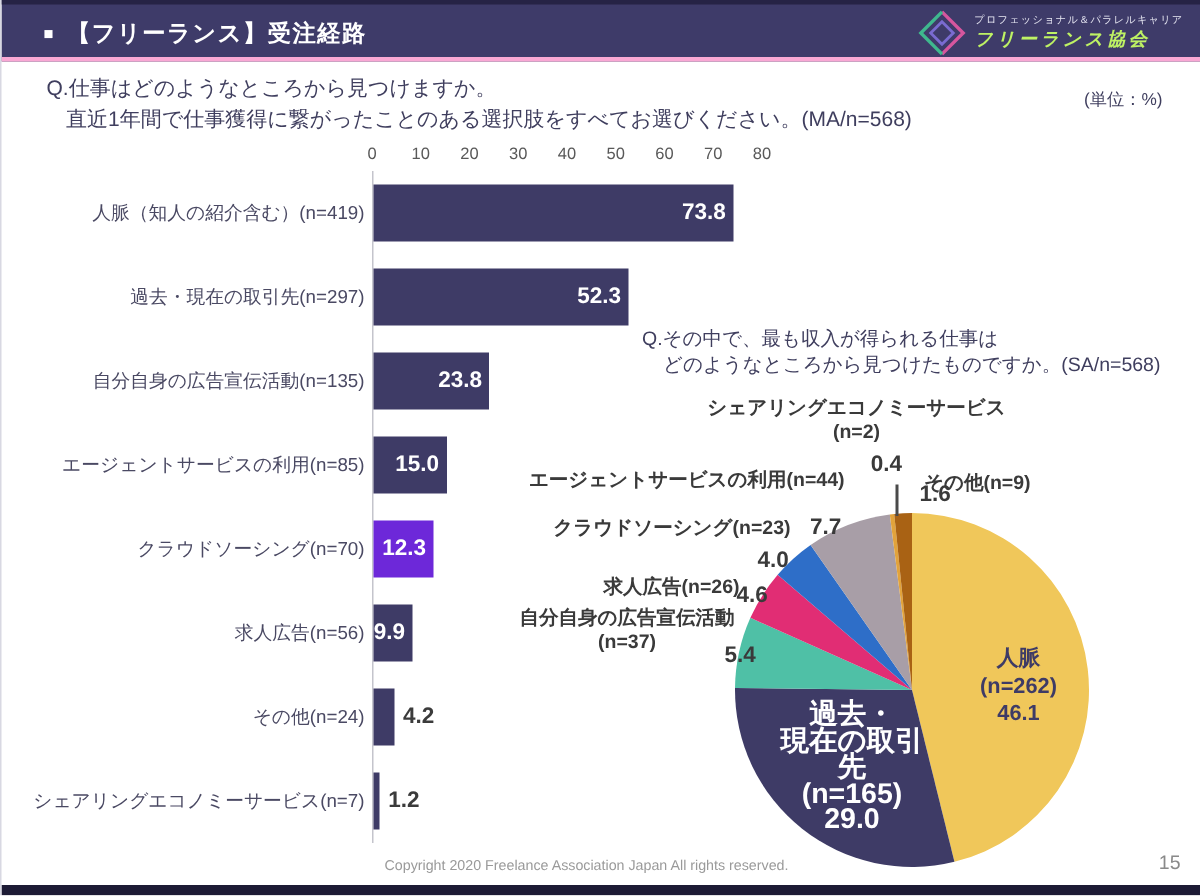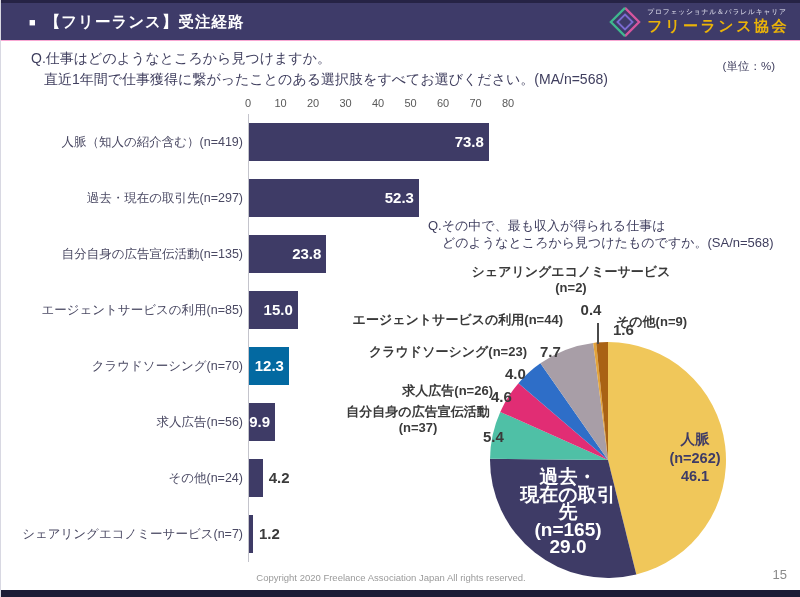--- a/index.html
+++ b/index.html
@@ -1,26 +1,26 @@
 <!DOCTYPE html>
 <html><head>
 <meta charset="utf-8">
 <style>
   html,body{margin:0;padding:0;background:#ffffff;}
   .slide{position:relative;width:800px;height:597px;background:#ffffff;overflow:hidden;
          font-family:"Liberation Sans",sans-serif;border-left:1px solid #d8d8e2;border-right:1px solid #d8d8e2;}
   
   .header{position:absolute;left:0;top:0;width:800px;height:41px;background:#3E3B69;
-          border-top:3px solid #262345;border-bottom:1px solid #f9a8d4;box-sizing:border-box;}
+          border-top:3px solid #262345;border-bottom:3px solid #f9a8d4;box-sizing:border-box;}
   .header-title{position:absolute;left:28px;top:9px;color:#ffffff;font-size:15.5px;font-weight:bold;letter-spacing:1px;}
   .header-bullet{font-size:11px;margin-right:8px;position:relative;top:-1px;}
   .logo{position:absolute;right:12px;top:3px;display:flex;align-items:center;gap:6px;}
   .logo-texts{display:flex;flex-direction:column;line-height:1.25;}
   .logo-tagline{color:#e6e6f2;font-size:6.8px;letter-spacing:0.8px;}
-  .logo-org{color:#eab308;font-size:15px;font-weight:bold;letter-spacing:2.5px;}
+  .logo-org{color:#bef264;font-size:12px;font-weight:bold;letter-spacing:2.5px;font-style:italic;}
   
   .q1{position:absolute;left:30px;top:48px;font-size:14px;color:#3F3E5E;line-height:21px;}
   .q1 .l2{margin-left:13px;}
   .unit{position:absolute;right:26px;top:59px;font-size:11.5px;color:#3F3E5E;}
   .q2{position:absolute;left:427px;top:217px;font-size:13px;color:#3F3E5E;line-height:17px;}
   .q2 .l2{margin-left:14px;}
   
   .x-ticks{position:absolute;left:247px;top:97px;width:262px;height:14px;}
   .x-ticks .tick{position:absolute;top:0;transform:translateX(-50%);font-size:11px;color:#595959;}
   .axis-line{position:absolute;left:247px;top:114px;width:1px;height:448px;background:#c4c4cc;}
@@ -34,21 +34,21 @@
   .bar-val-out{position:absolute;top:9px;height:38px;line-height:38px;
                font-size:15px;font-weight:bold;color:#3b3b3b;}
   
   .pie-svg{position:absolute;left:488px;top:341px;width:238px;height:238px;}
   .co{position:absolute;font-size:13px;font-weight:bold;color:#3A3A3A;line-height:16px;}
   .co.center{text-align:center;}
   .co.right{text-align:right;}
   .pv{position:absolute;font-size:15px;font-weight:bold;color:#3A3A3A;}
   .leader{position:absolute;left:596px;top:323px;width:2px;height:21px;background:#4a4a4a;}
   .inlab{position:absolute;text-align:center;font-weight:bold;}
-  .inlab.jinmyaku{left:640px;top:430px;width:108px;color:#3E3B66;font-size:14.5px;line-height:18.5px;}
+  .inlab.jinmyaku{left:624px;top:430px;width:108px;color:#3E3B66;font-size:14.5px;line-height:18.5px;}
   .inlab.kako{left:514px;top:468px;width:106px;color:#ffffff;font-size:19px;line-height:17.5px;}
   
   .copyright{position:absolute;left:235px;top:572px;width:310px;text-align:center;
              font-size:9.5px;color:#9a9a9a;}
   .page-num{position:absolute;left:752px;top:567px;width:34px;text-align:right;
             font-size:13px;color:#8a8a8a;}
   .bottom-bar{position:absolute;left:0;bottom:0;width:800px;height:7px;background:#1D1B35;}
 </style>
 </head>
 <body>
@@ -110,21 +110,21 @@
         </div>
       </div>
       <div class="bar-row" style="top: 168px;">
         <div class="bar-cat">エージェントサービスの利用(n=85)</div>
         <div class="bar" style="width: 48.75px; background: rgb(62, 59, 102);">
           <div class="bar-val-in">15.0</div>
         </div>
       </div>
       <div class="bar-row" style="top: 224px;">
         <div class="bar-cat">クラウドソーシング(n=70)</div>
-        <div class="bar" style="width: 39.975px; background: #0369a1;">
+        <div class="bar" style="width: 39.975px; background: #6d28d9;">
           <div class="bar-val-in">12.3</div>
         </div>
       </div>
       <div class="bar-row" style="top: 280px;">
         <div class="bar-cat">求人広告(n=56)</div>
         <div class="bar" style="width: 26px; background: rgb(62, 59, 102);">
           <div class="bar-val-in">9.9</div>
         </div>
       </div>
       <div class="bar-row" style="top: 336px;">

